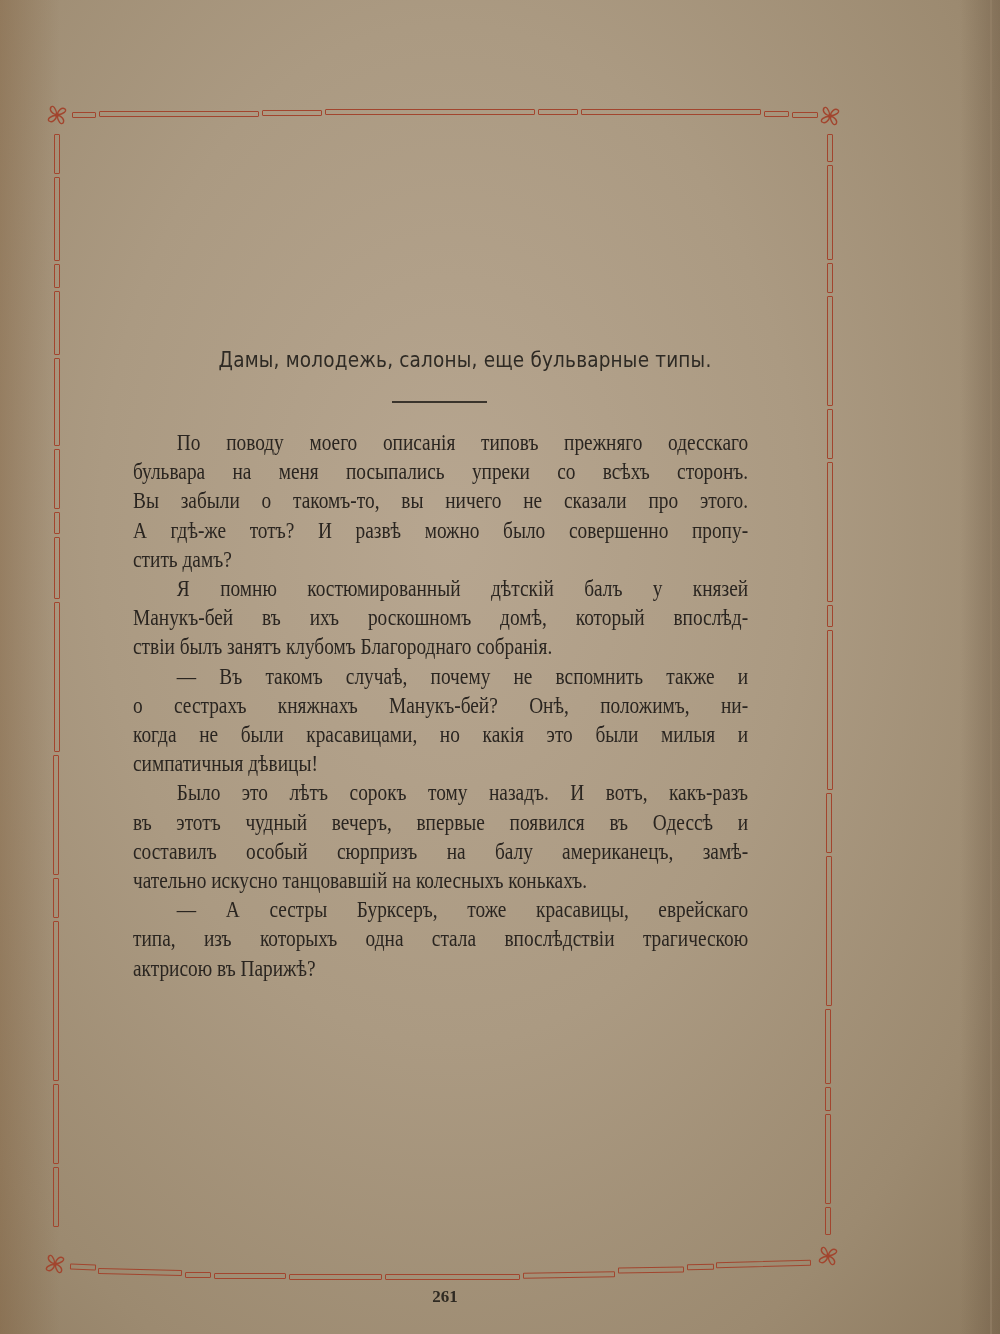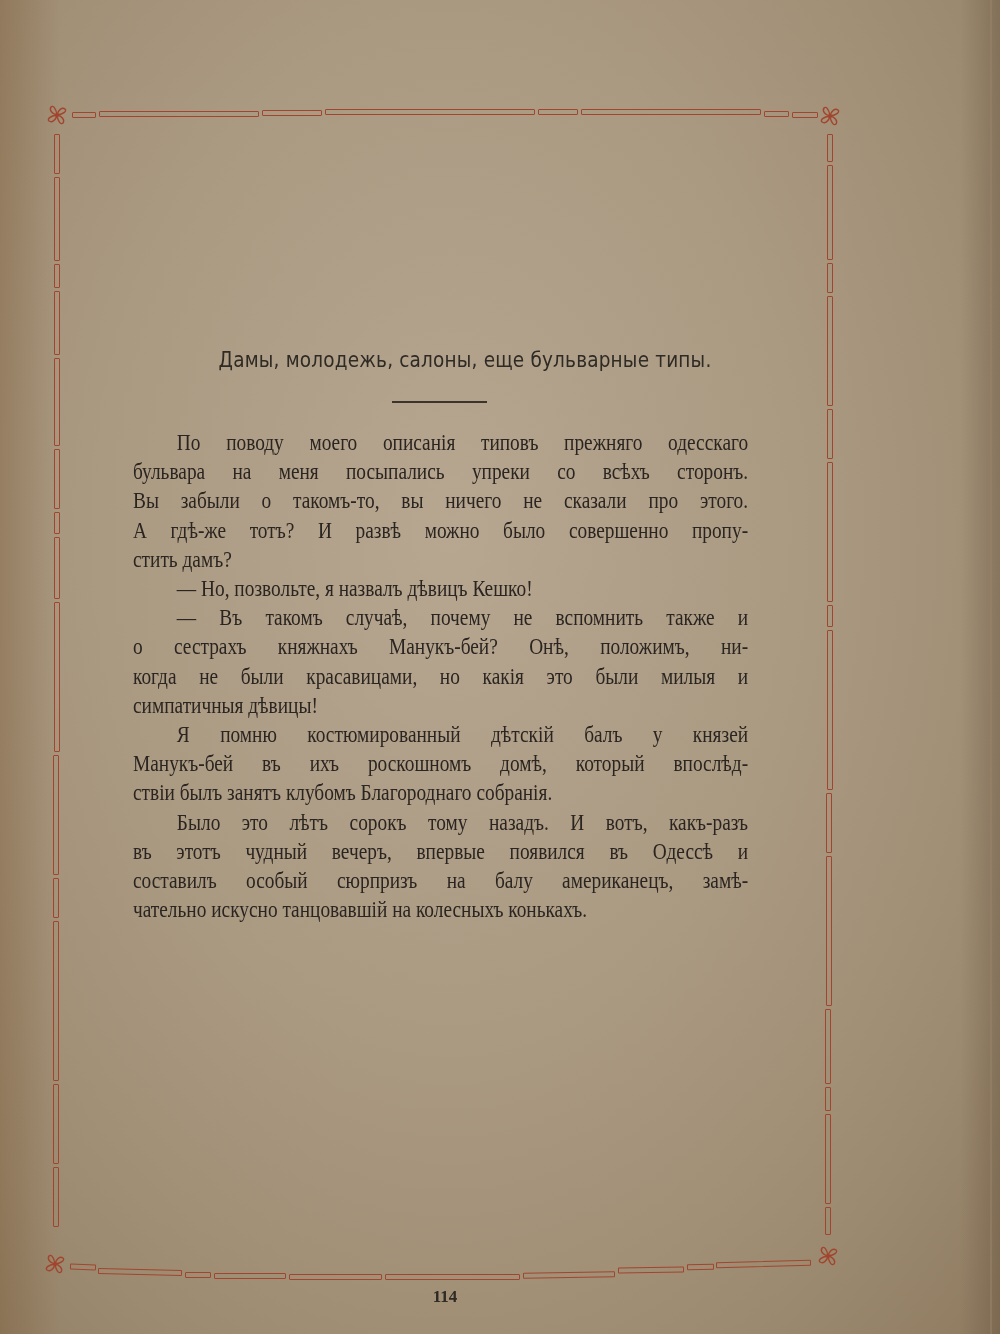--- a/index.html
+++ b/index.html
@@ -210,41 +210,43 @@
 <div class="body-text">
 
   <div>
     <span class="line indent">По поводу моего описанія типовъ прежняго одесскаго</span>
     <span class="line">бульвара на меня посыпались упреки со всѣхъ сторонъ.</span>
     <span class="line">Вы забыли о такомъ-то, вы ничего не сказали про этого.</span>
     <span class="line">А гдѣ-же тотъ? И развѣ можно было совершенно пропу-</span>
     <span class="line last">стить дамъ?</span>
   </div>
 
-  <div>
-    <span class="line indent last">— Но, позвольте, я назвалъ дѣвицъ Кешко!</span>
-  </div>
-
+
+
+  <div>
+    <span class="line indent">Я помню костюмированный дѣтскій балъ у князей</span>
+    <span class="line">Манукъ-бей въ ихъ роскошномъ домѣ, который впослѣд-</span>
+    <span class="line last">ствіи былъ занятъ клубомъ Благороднаго собранія.</span>
+  </div>
 
   <div>
     <span class="line indent">— Въ такомъ случаѣ, почему не вспомнить также и</span>
     <span class="line">о сестрахъ княжнахъ Манукъ-бей? Онѣ, положимъ, ни-</span>
     <span class="line">когда не были красавицами, но какія это были милыя и</span>
     <span class="line last">симпатичныя дѣвицы!</span>
   </div>
 
-  <div>
-    <span class="line indent">Я помню костюмированный дѣтскій балъ у князей</span>
-    <span class="line">Манукъ-бей въ ихъ роскошномъ домѣ, который впослѣд-</span>
-    <span class="line last">ствіи былъ занятъ клубомъ Благороднаго собранія.</span>
-  </div>
-
 
   <div>
     <span class="line indent">Было это лѣтъ сорокъ тому назадъ. И вотъ, какъ-разъ</span>
     <span class="line">въ этотъ чудный вечеръ, впервые появился въ Одессѣ и</span>
     <span class="line">составилъ особый сюрпризъ на балу американецъ, замѣ-</span>
     <span class="line last">чательно искусно танцовавшій на колесныхъ конькахъ.</span>
   </div>
 
-</div>
-
-<div class="page-number">114</div>
+  <div>
+    <span class="line indent">— А сестры Бурксеръ, тоже красавицы, еврейскаго</span>
+    <span class="line">типа, изъ которыхъ одна стала впослѣдствіи трагическою</span>
+    <span class="line last">актрисою въ Парижѣ?</span>
+  </div>
+</div>
+
+<div class="page-number">261</div>
 
 </body></html>

